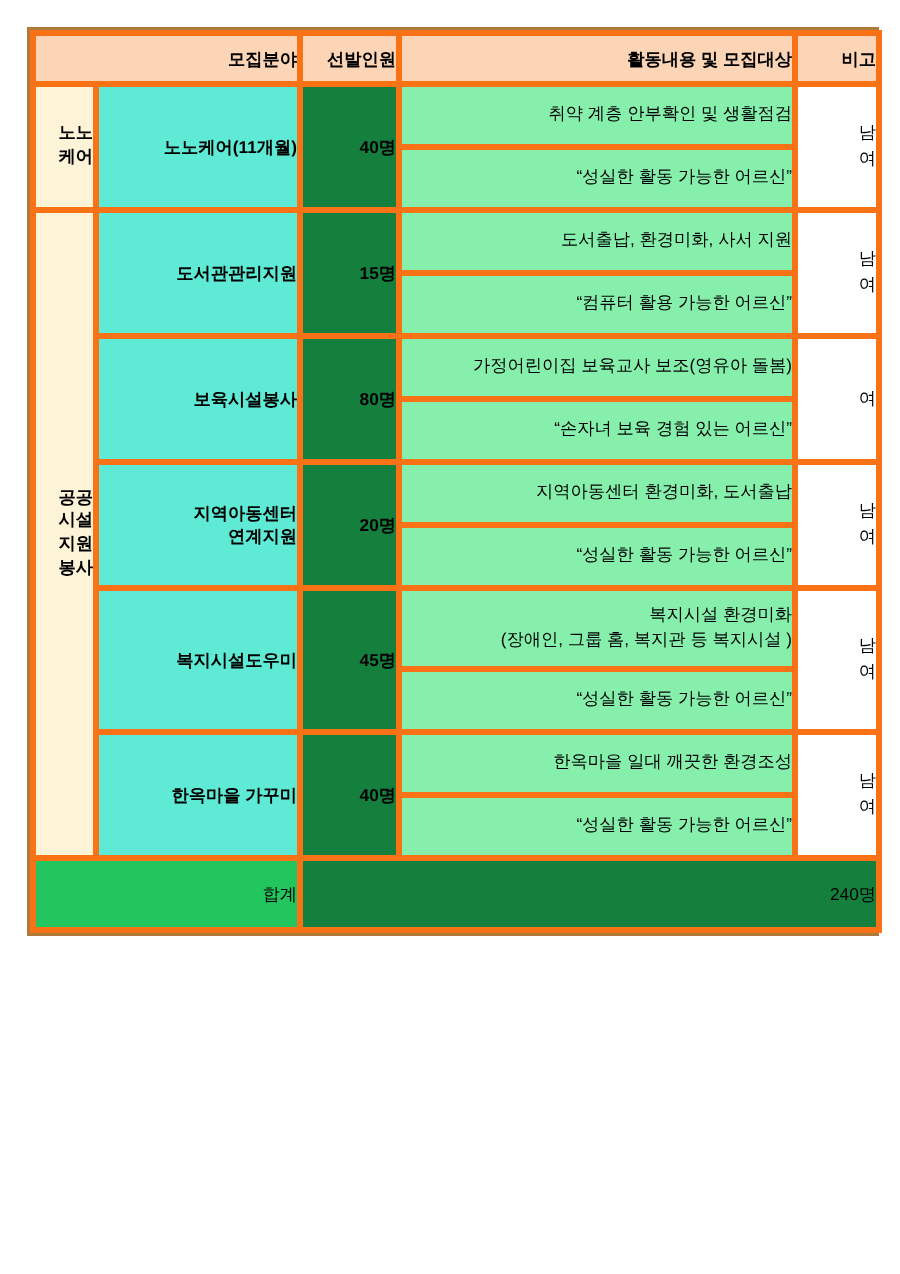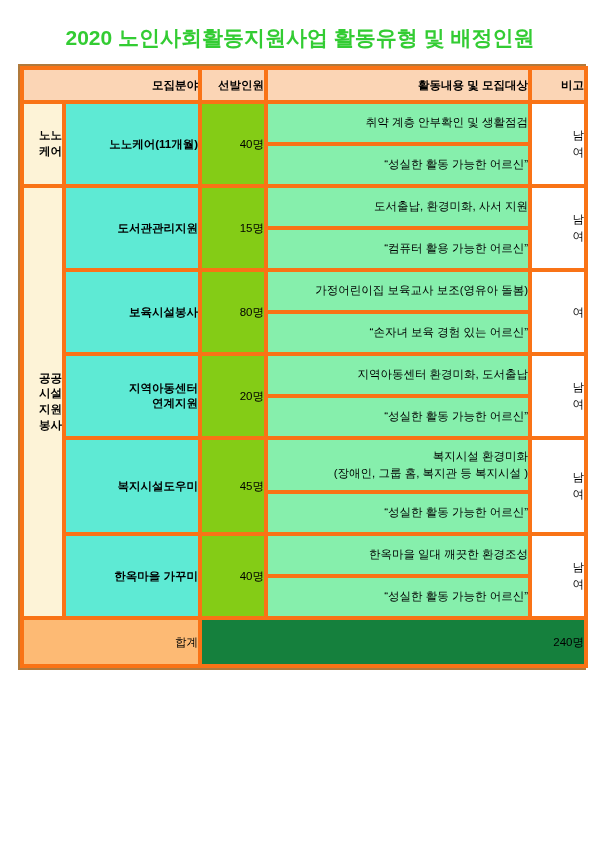--- a/index.html
+++ b/index.html
@@ -64,57 +64,56 @@
     width: 42px;
     line-height: 1.35;
   }
   .field {
     background: #5eead4;
     font-weight: bold;
     font-size: 12.5px;
     width: 136px;
   }
   .num {
-    background: #84cc16;
-    font-weight: normal;
+    background: #15803d;
+    font-weight: bold;
     font-size: 12.5px;
     width: 66px;
     margin-left: 32px;
   }
   .content {
     text-align: left;
     padding: 7px 10px;
     font-size: 12px;
     line-height: 1.5;
     background: #86efac;
   }
   .note {
     width: 56px;
     font-size: 12px;
     line-height: 1.45;
     background: #ffffff;
   }
   .total-label {
-    background: #fdba74;
+    background: #22c55e;
     font-size: 12.5px;
     height: 44px;
   }
   .total-val {
     background: #15803d;
     font-size: 12.5px;
   }
   .row-h1 { height: 50px; margin-left: 24px; }
   .row-h2 { height: 38px; }
 </style>
 </head>
 <body>
 
 <div class="page">
 
-  <div class="doc-title">2020 노인사회활동지원사업 활동유형 및 배정인원</div>
 
   <div class="outer-border">
   <table class="main">
     <colgroup>
       <col style="width:42px">
       <col style="width:136px">
       <col style="width:66px">
       <col style="width:264px">
       <col style="width:56px">
     </colgroup>

